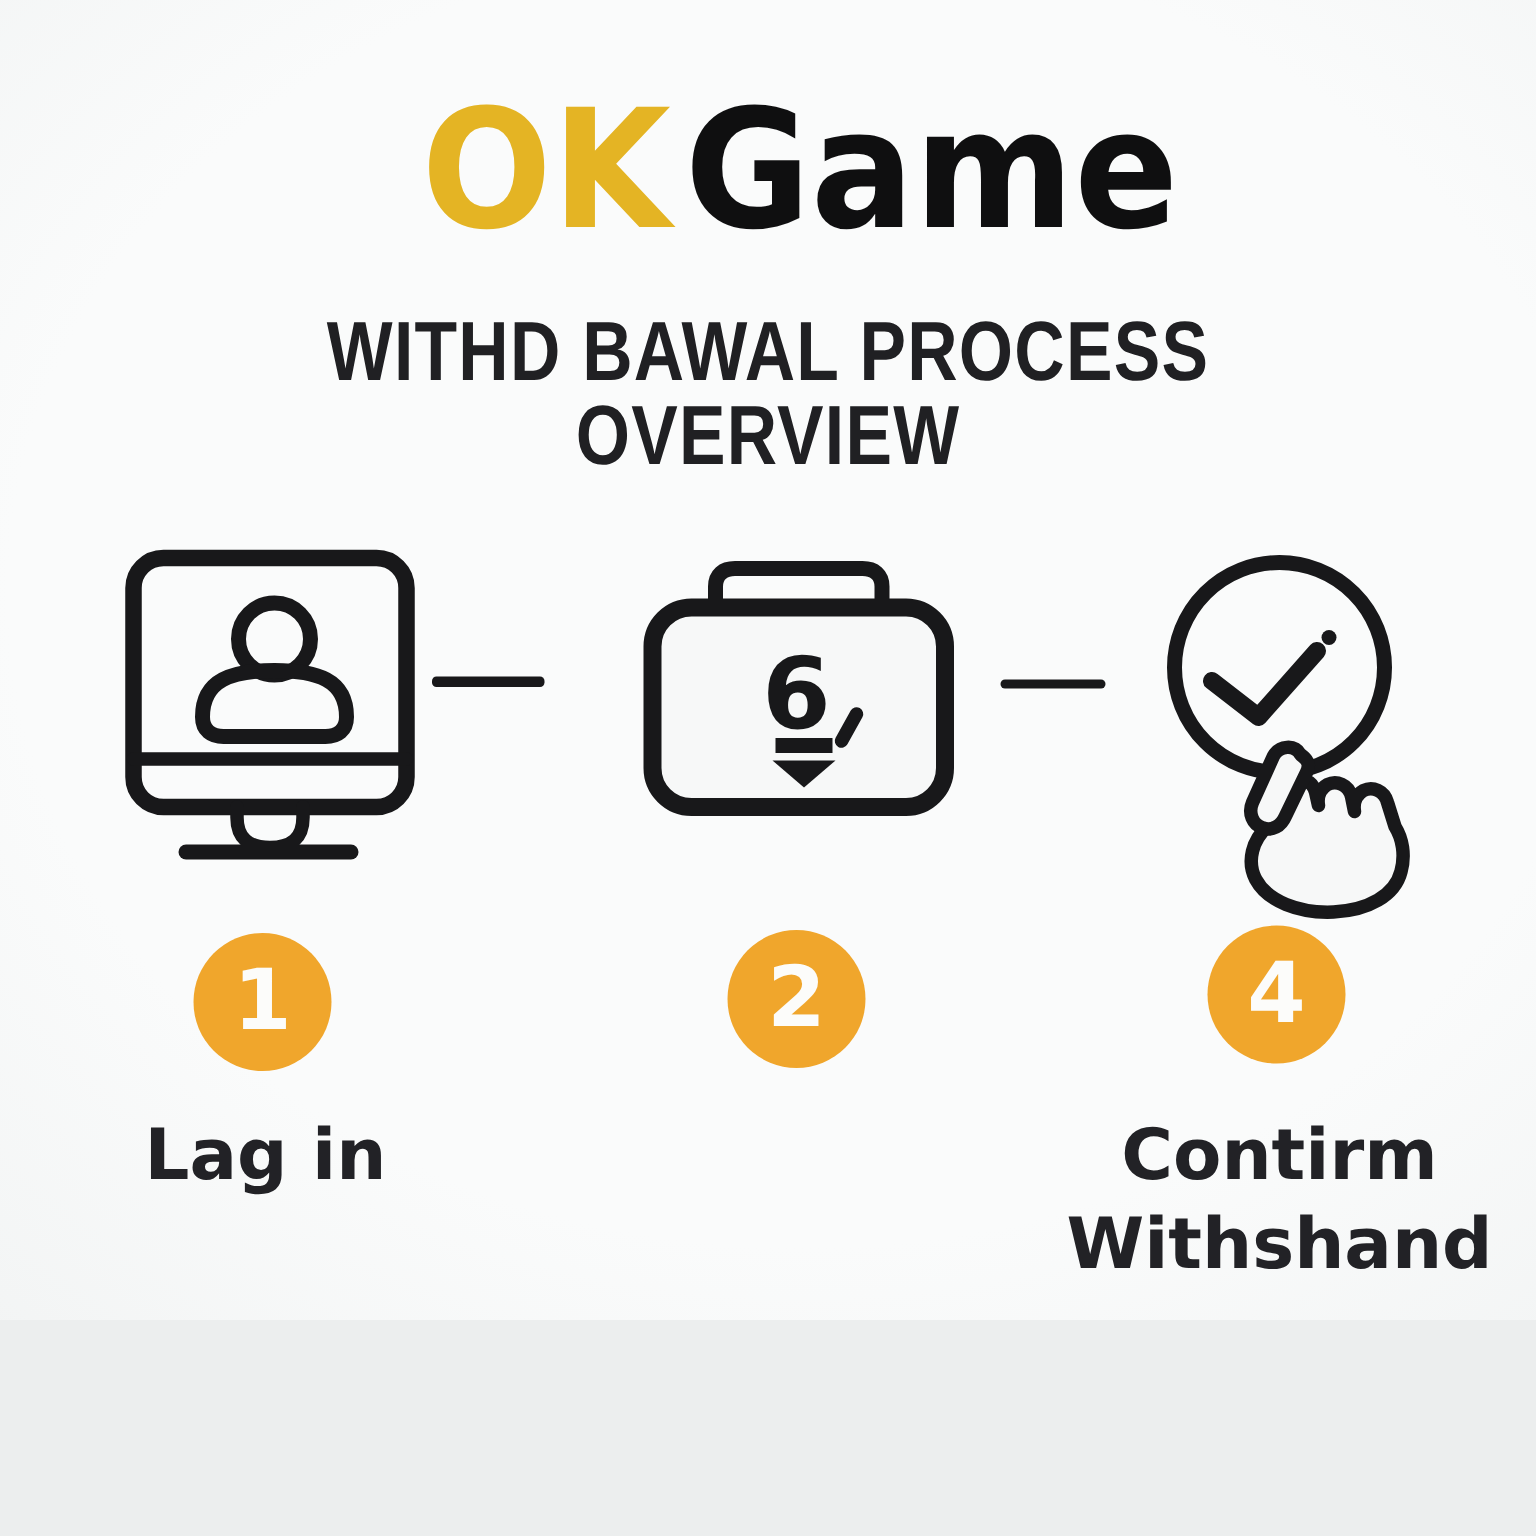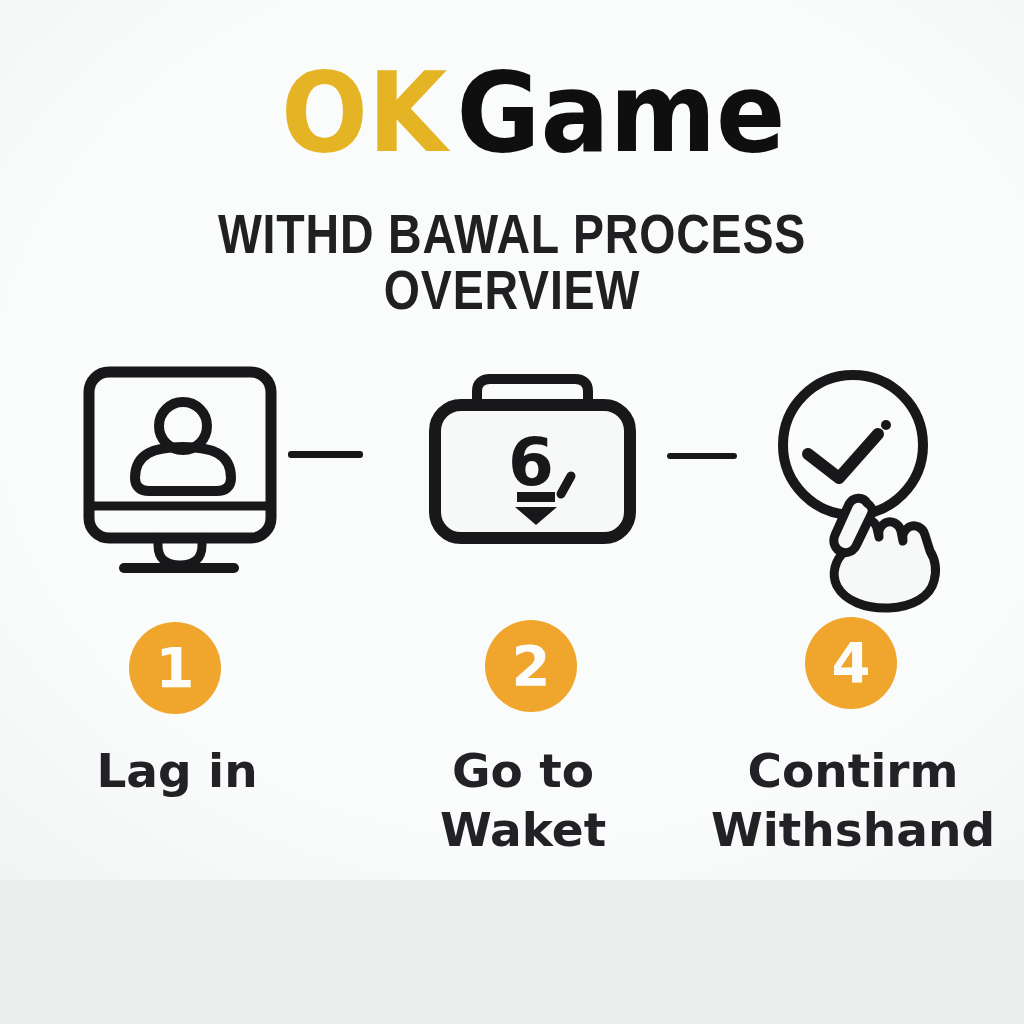--- a/index.html
+++ b/index.html
@@ -125,22 +125,18 @@
     <span>2</span>
   </div>
   <div class="badge badge-3">
     <span>4</span>
   </div>
 
   <div class="label label-1">
     <div>Lag in</div>
     <div></div>
   </div>
-  <div class="label label-2">
-    <div>Go to</div>
-    <div>Waket</div>
-  </div>
   <div class="label label-3">
     <div>Contirm</div>
     <div>Withshand</div>
   </div>
 
 </div>
 
 </body></html>

